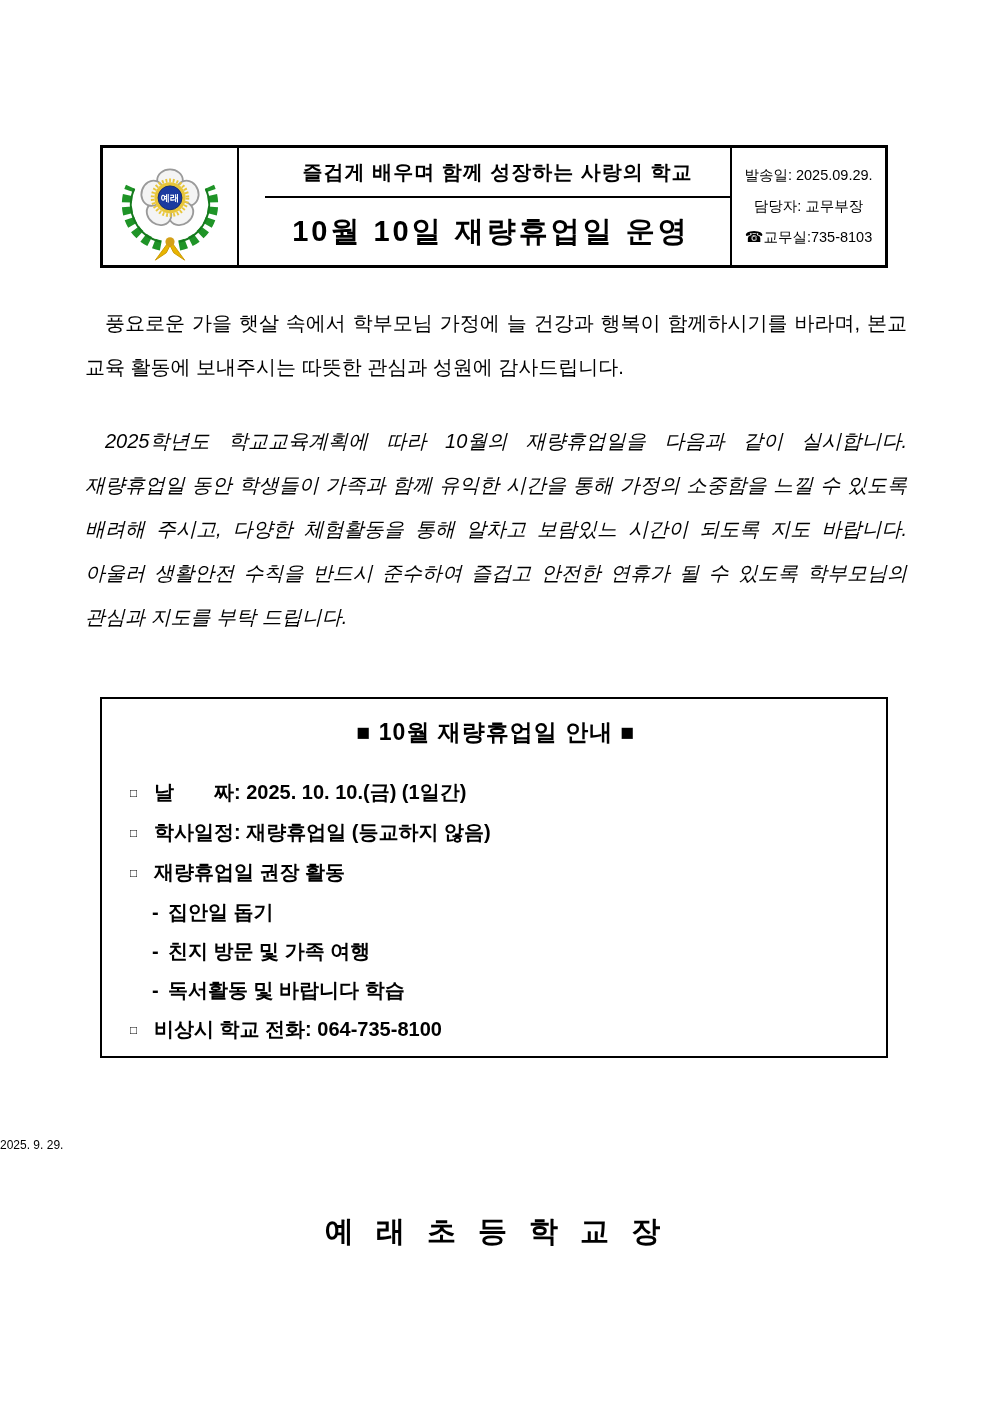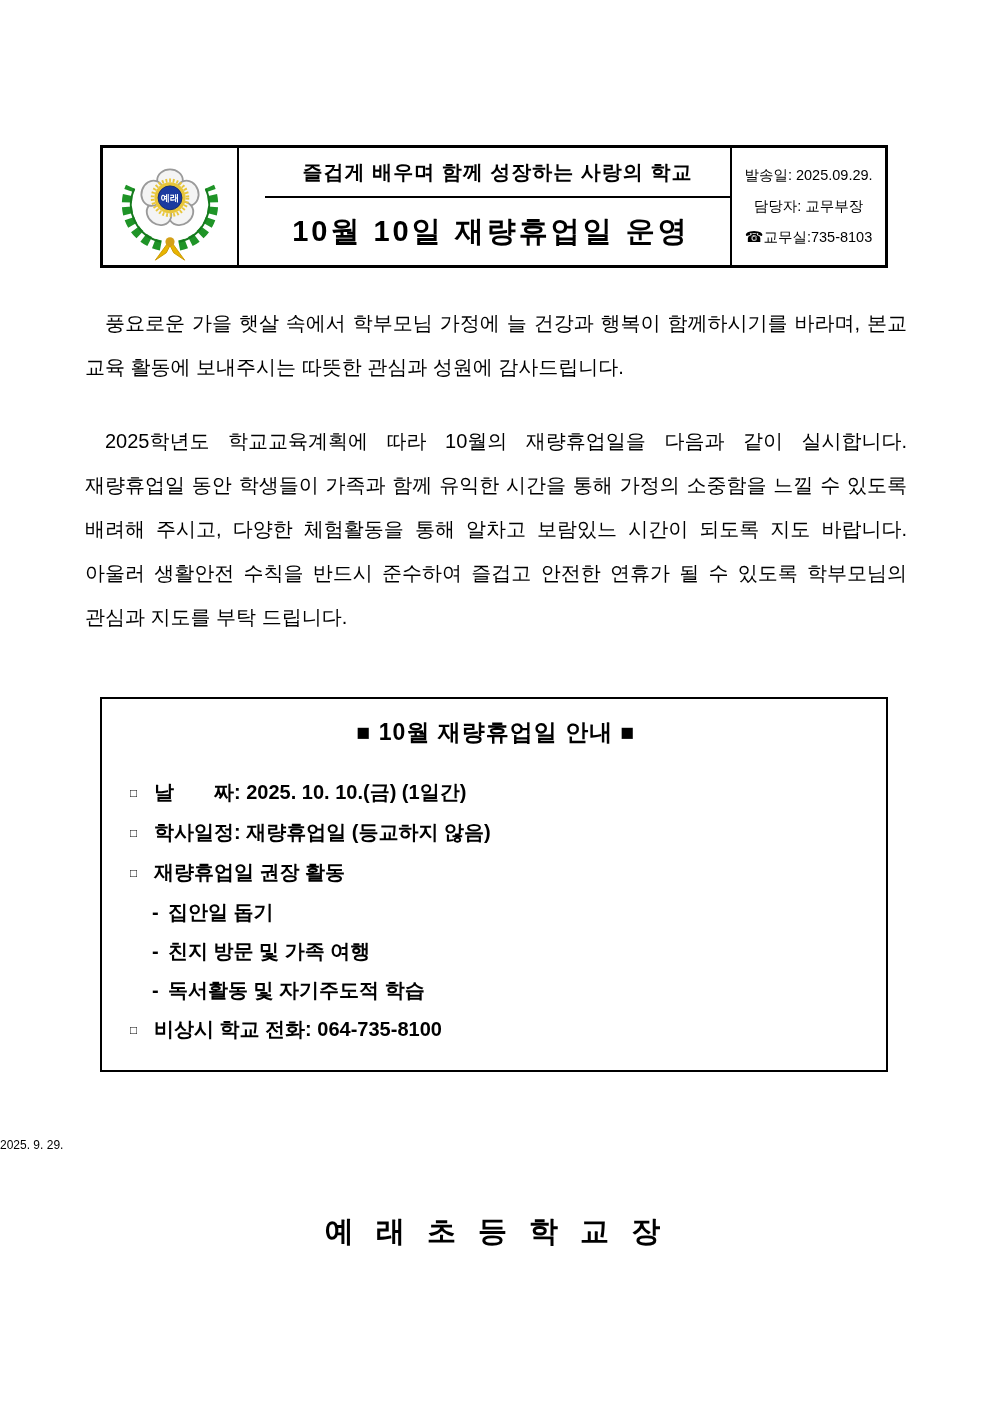--- a/index.html
+++ b/index.html
@@ -56,29 +56,29 @@
   .meta-line{white-space:nowrap;}
   .phone-glyph{font-size:15px;}
 
   
   .body-text{
     position:absolute;left:85px;top:301px;width:822px;
     font-size:20px;line-height:44px;
   }
   .body-text p{margin:0;text-align:justify;word-break:keep-all;}
   .body-text p.indent{text-indent:20px;}
-  .body-text p.para2{margin-top:30px;}
+  .body-text p.para2{margin-top:30px;font-style:italic;}
 
   
   .notice-box{
     position:absolute;left:100px;top:697px;
     width:788px;
     border:2px solid #000;
     box-sizing:border-box;
-    padding:16px 24px 20px 28px;
+    padding:16px 24px 6px 28px;
     background:#fff;
   }
   .notice-heading{
     text-align:center;
     font-weight:bold;font-size:23px;
     line-height:34px;
     letter-spacing:1px;
     margin-bottom:24px;
   }
   .notice-item{
@@ -168,21 +168,21 @@
     <div class="notice-item">
       <span class="marker sq">□</span><span>재량휴업일 권장 활동</span>
     </div>
     <div class="notice-item sub">
       <span class="marker dash">-</span><span>집안일 돕기</span>
     </div>
     <div class="notice-item sub">
       <span class="marker dash">-</span><span>친지 방문 및 가족 여행</span>
     </div>
     <div class="notice-item sub">
-      <span class="marker dash">-</span><span>독서활동 및 자기주도적 학습</span>
+      <span class="marker dash">-</span><span>독서활동 및 바랍니다 학습</span>
     </div>
     <div class="notice-item">
       <span class="marker sq">□</span><span>비상시 학교 전화: 064-735-8100</span>
     </div>
   </div>
 
   <div class="doc-date">2025. 9. 29.</div>
   <div class="signature">예 래 초 등 학 교 장</div>
 
 </div>

